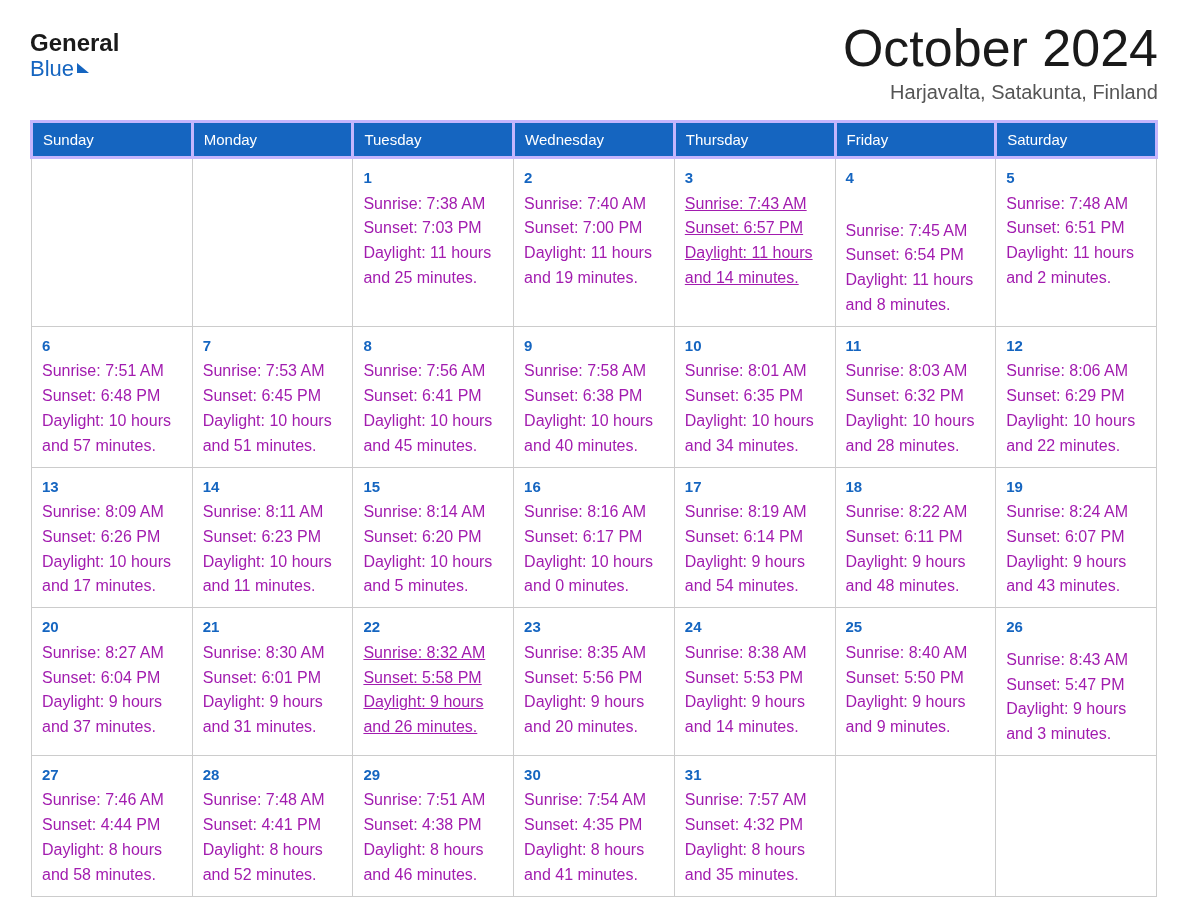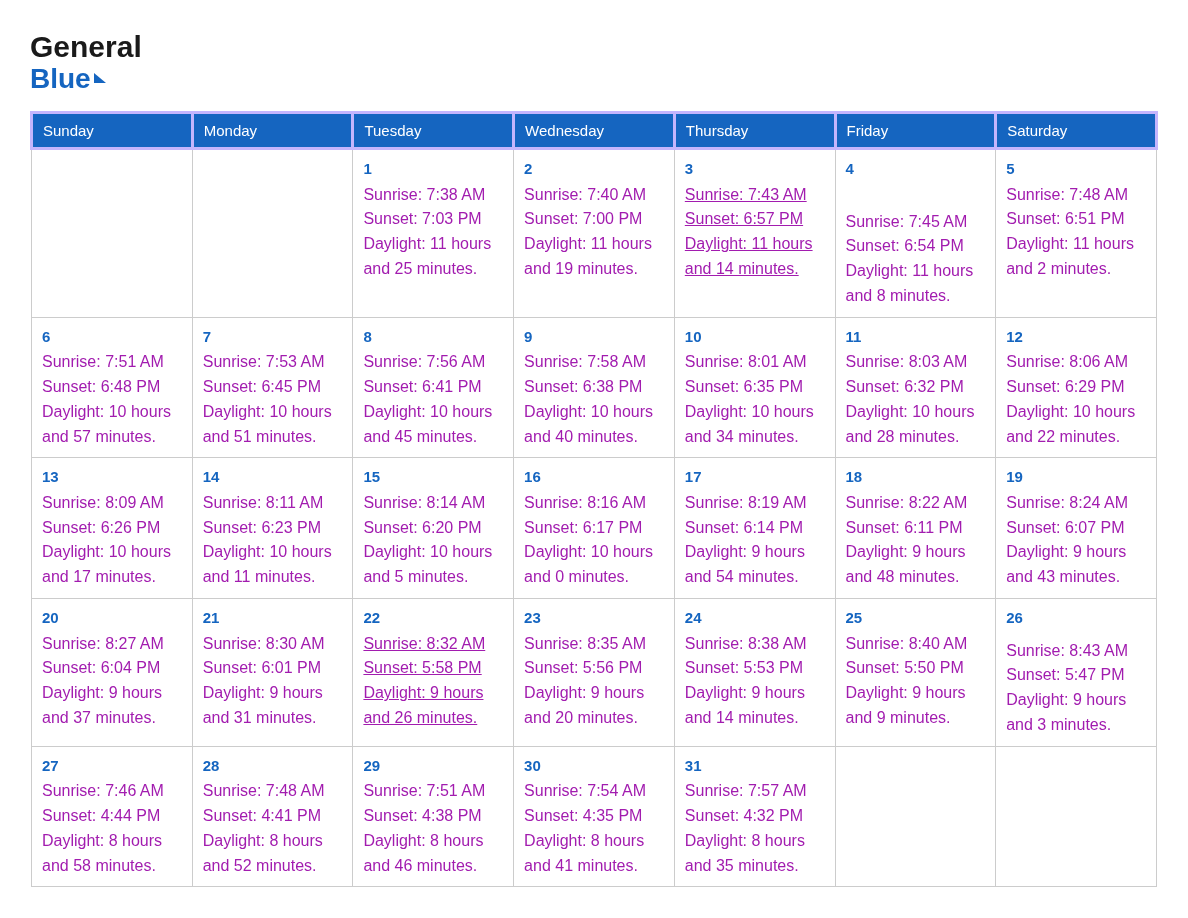--- a/index.html
+++ b/index.html
@@ -16,32 +16,32 @@
       justify-content: space-between;
       align-items: flex-start;
       margin-bottom: 16px;
     }
     .logo {
       display: flex;
       flex-direction: column;
       margin-top: 10px;
     }
     .logo-general {
-      font-size: 30px;
+      font-size: 24px;
       font-weight: bold;
       color: #1a1a1a;
       line-height: 1.1;
     }
     .logo-blue-row {
       display: flex;
       align-items: center;
     }
     .logo-blue {
-      font-size: 28px;
-      font-weight: bold;
+      font-size: 22px;
+      font-weight: normal;
       color: #1565C0;
     }
     .logo-triangle {
       width: 0;
       height: 0;
       border-left: 12px solid #1565C0;
       border-top: 10px solid transparent;
       border-bottom: 0px solid transparent;
       margin-left: 3px;
       margin-bottom: 2px;
@@ -103,20 +103,24 @@
 </head>
 <body>
 
 <div class="header">
   <div class="logo">
     <span class="logo-general">General</span>
     <div class="logo-blue-row">
       <span class="logo-blue">Blue</span>
       <div class="logo-triangle"></div>
     </div>
+  </div>
+  <div class="title-section">
+    <div class="month-title">October 2024</div>
+    <div class="location-title">Harjavalta, Satakunta, Finland</div>
   </div>
 </div>
 
 <table class="calendar-table">
   <thead>
     <tr>
     <th>Sunday</th>
         <th>Monday</th>
         <th>Tuesday</th>
         <th>Wednesday</th>

